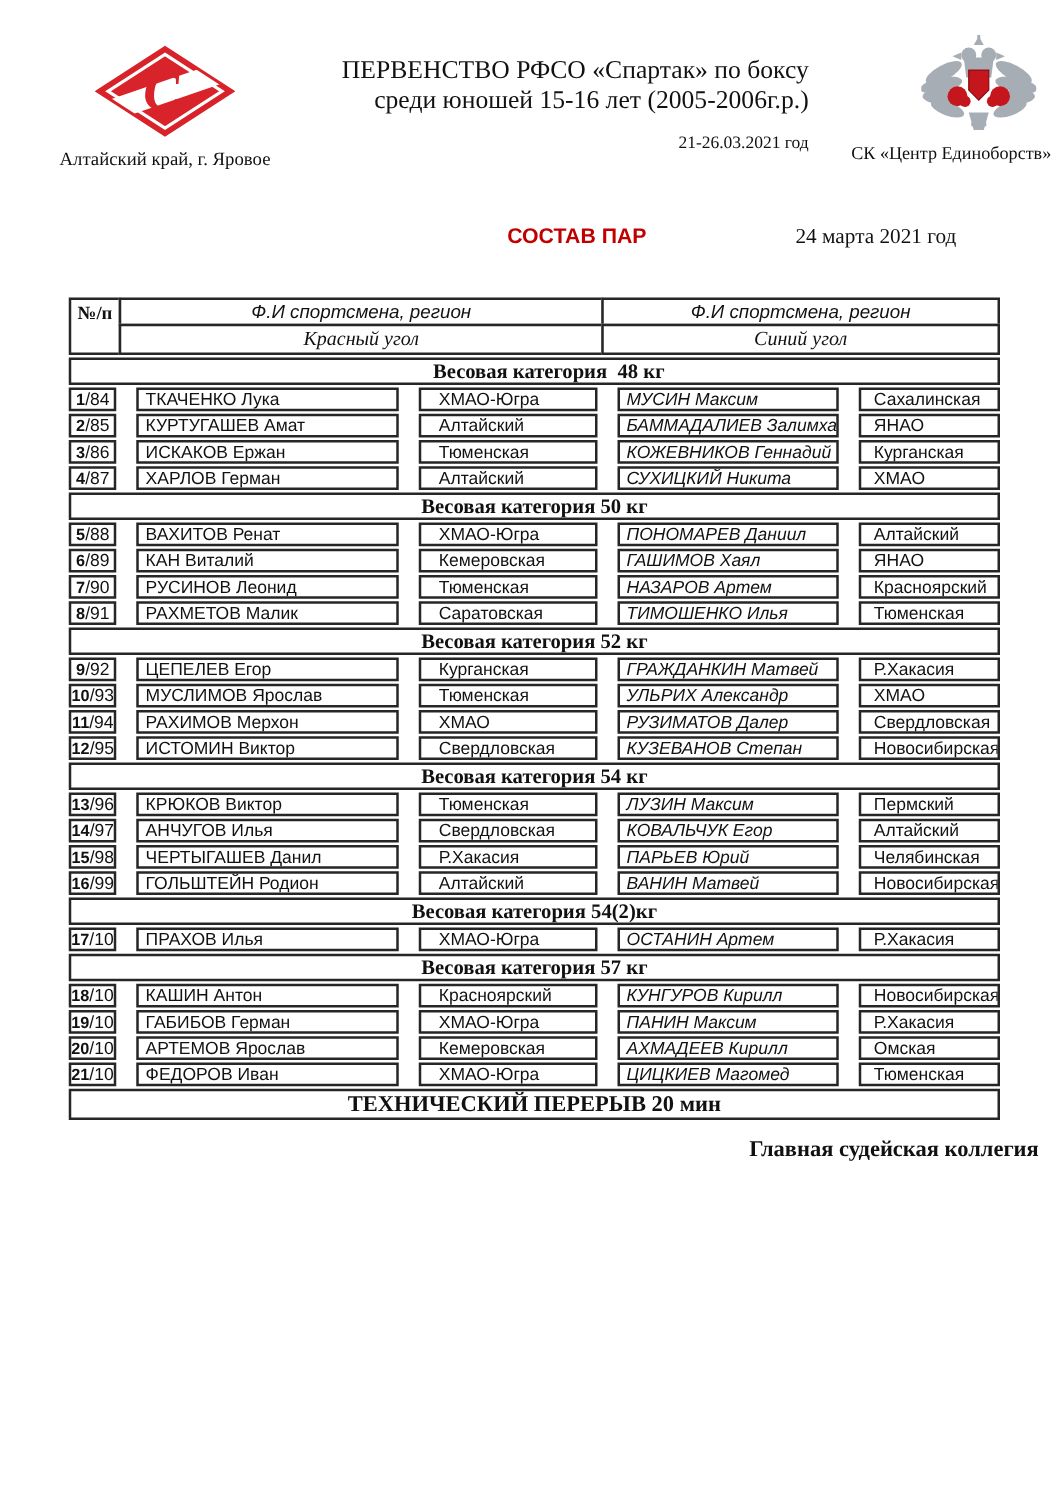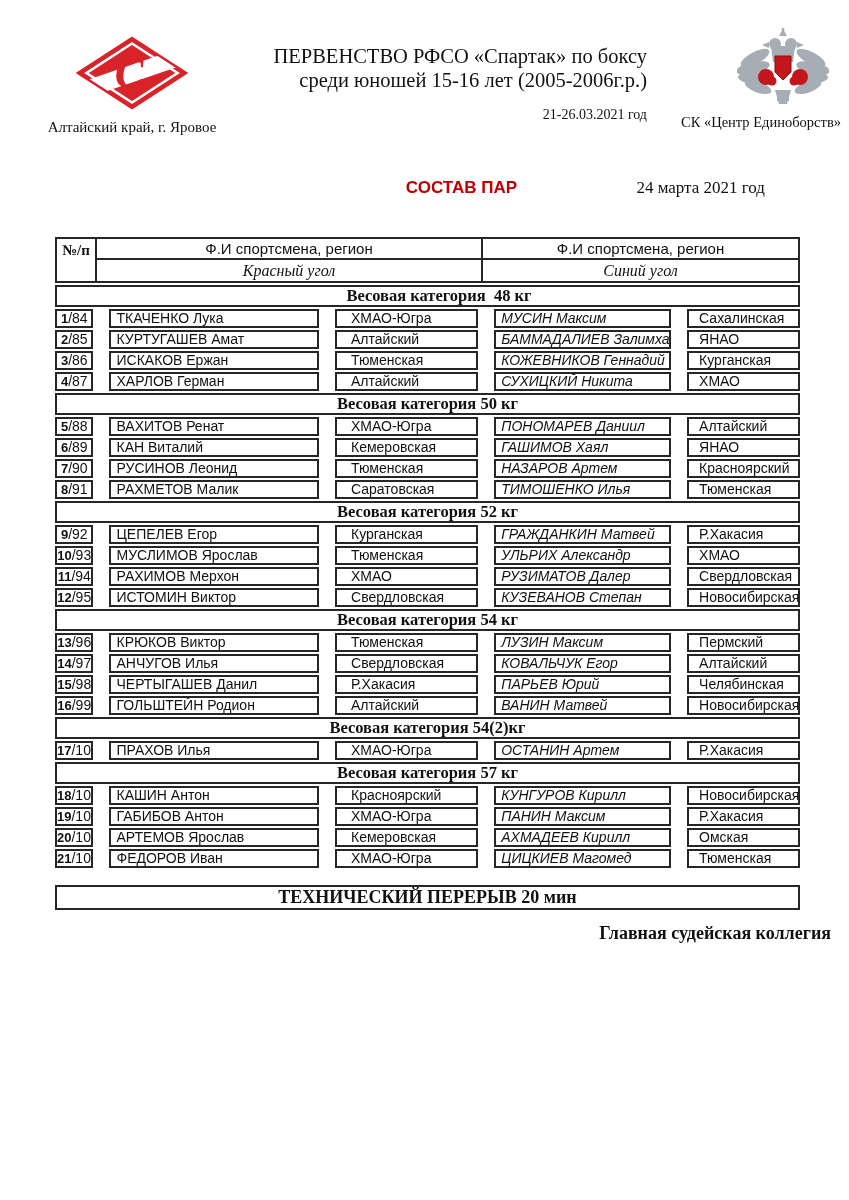--- a/index.html
+++ b/index.html
@@ -26,35 +26,35 @@
   
   .tbl{margin:7px 0 0 55px;width:745px;font-family:"Liberation Sans",sans-serif;}
   .cell{box-sizing:border-box;border:2px solid #262626;overflow:hidden;white-space:nowrap;background:#fff;}
   .cell + .cell{margin-left:-2px;}
   .thead{display:flex;}
   .th-num{width:42px;height:46px;font-family:"Liberation Serif",serif;font-weight:bold;font-size:15px;
           text-align:center;line-height:22px;}
   .th-col{display:flex;flex-direction:column;margin-left:-2px;}
   .th-col .cell{margin-left:0;}
   .th-red{width:388px;} .th-blue{width:319px;}
-  .th-top{height:23px;line-height:19px;text-align:center;font-size:15px;}
+  .th-top{height:23px;line-height:19px;text-align:center;font-size:15px;font-style:italic;}
   .th-bot{height:25px;margin-top:-2px;line-height:21px;text-align:center;
           font-family:"Liberation Serif",serif;font-style:italic;font-size:16px;}
   .catrow{margin-top:2px;}
   .catrow .cell{height:22px;line-height:18px;text-align:center;font-family:"Liberation Serif",serif;
                 font-weight:bold;font-size:16.5px;white-space:pre;}
   .drow{display:flex;margin-top:2px;gap:18px;}
   .drow .cell{height:19px;line-height:15px;font-size:14px;}
   .c-num{width:42px;text-align:center;font-size:13px;}
   .c-num b{font-size:13px;}
   .c-rname{width:230px;padding-left:5px;}
   .c-rreg{width:156px;padding-left:14px;}
   .c-bname{width:194px;padding-left:5px;font-style:italic;}
   .c-breg{width:123px;padding-left:10px;}
-  .frow{margin-top:17px;}
+  .frow{margin-top:2px;}
   .frow .cell{height:25px;line-height:21px;text-align:center;font-family:"Liberation Serif",serif;
               font-weight:bold;font-size:18px;}
   
   .sig{margin-top:13px;text-align:right;padding-right:18px;font-weight:bold;font-size:18px;}
 </style>
 </head>
 <body>
 
 <div class="page">
 
@@ -281,21 +281,21 @@
         </div>
         <div class="drow">
           <div class="cell c-num"><b>18</b>/101</div>
           <div class="cell c-rname">КАШИН Антон</div>
           <div class="cell c-rreg">Красноярский</div>
           <div class="cell c-bname">КУНГУРОВ Кирилл</div>
           <div class="cell c-breg">Новосибирская</div>
         </div>
         <div class="drow">
           <div class="cell c-num"><b>19</b>/102</div>
-          <div class="cell c-rname">ГАБИБОВ Антон</div>
+          <div class="cell c-rname">ГАБИБОВ Герман</div>
           <div class="cell c-rreg">ХМАО-Югра</div>
           <div class="cell c-bname">ПАНИН Максим</div>
           <div class="cell c-breg">Р.Хакасия</div>
         </div>
         <div class="drow">
           <div class="cell c-num"><b>20</b>/103</div>
           <div class="cell c-rname">АРТЕМОВ Ярослав</div>
           <div class="cell c-rreg">Кемеровская</div>
           <div class="cell c-bname">АХМАДЕЕВ Кирилл</div>
           <div class="cell c-breg">Омская</div>

